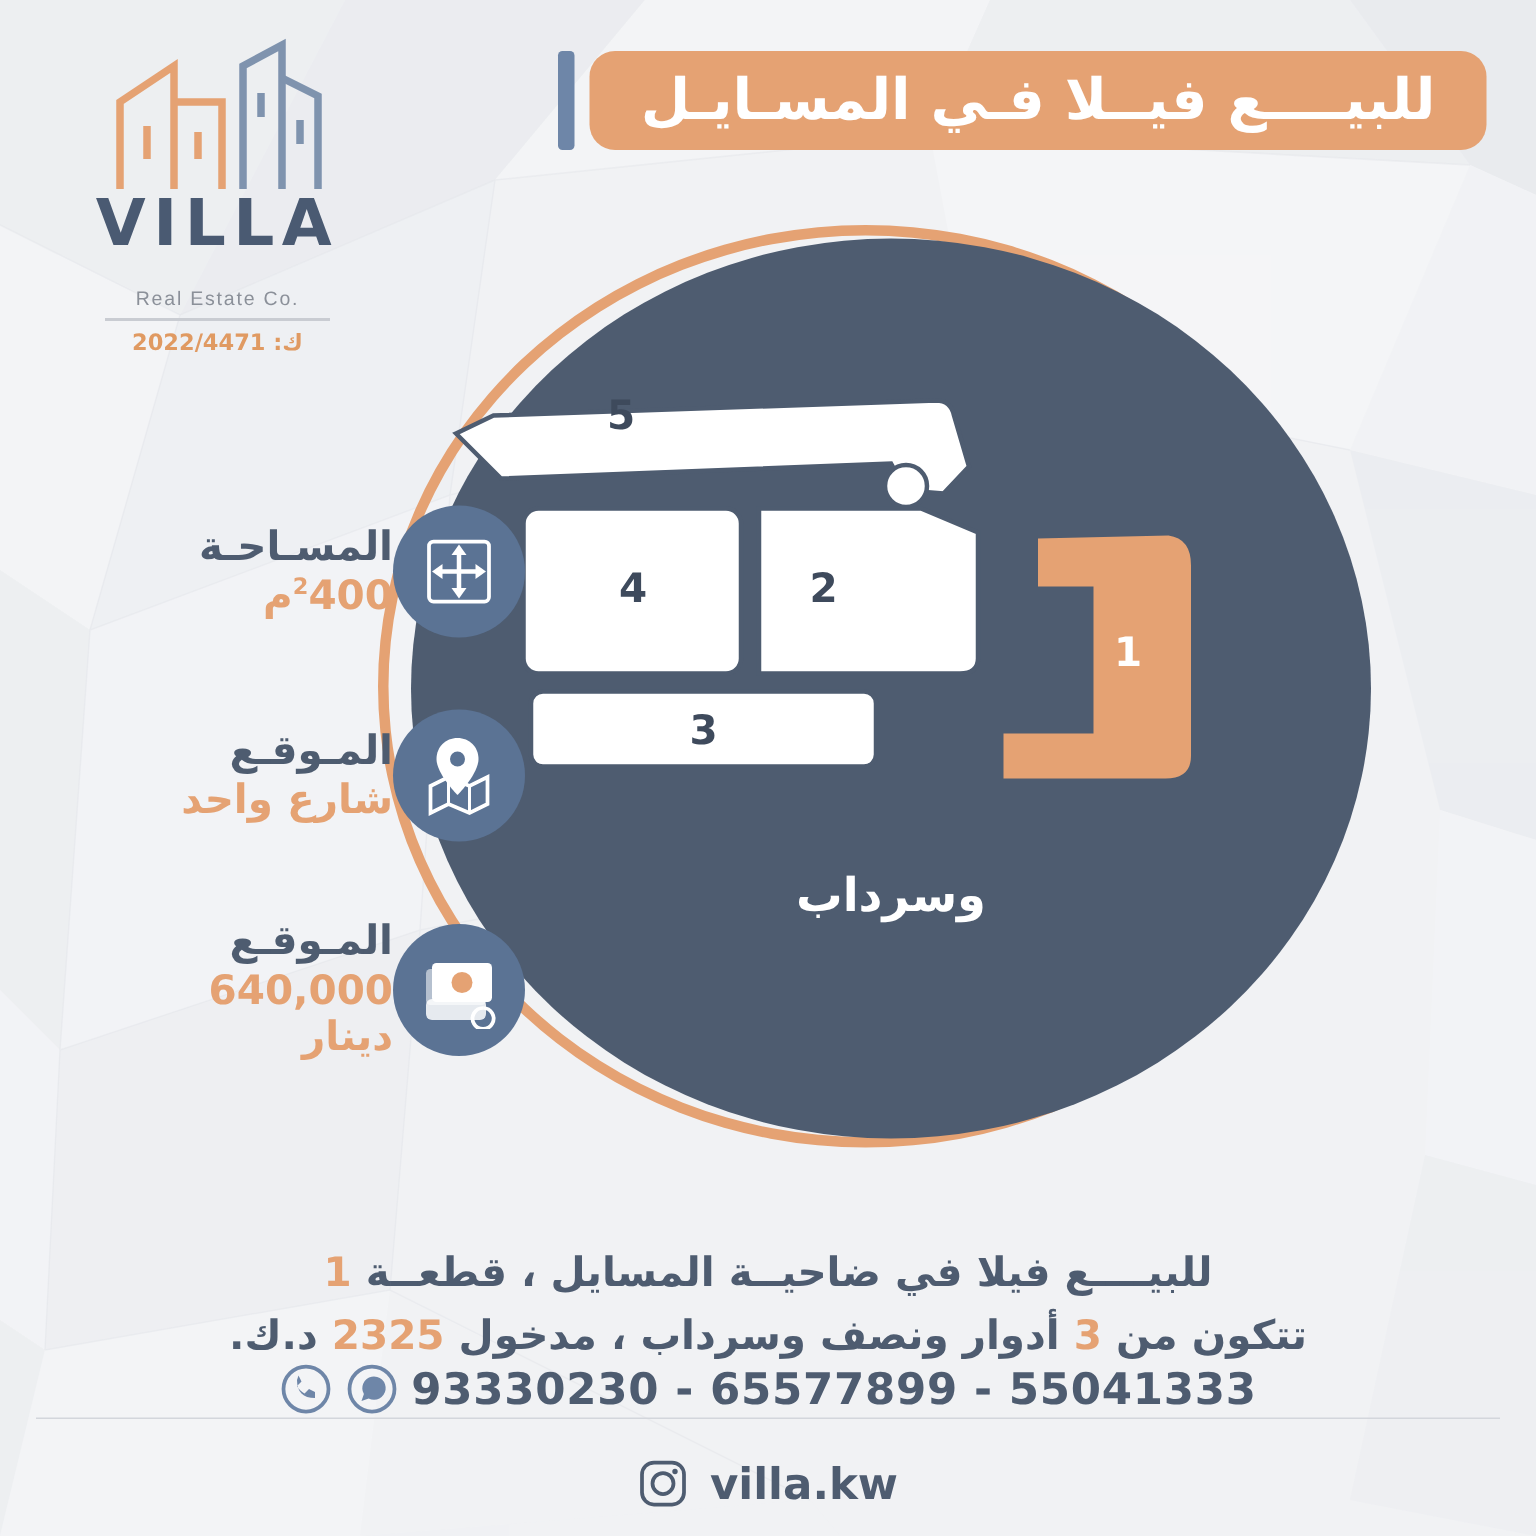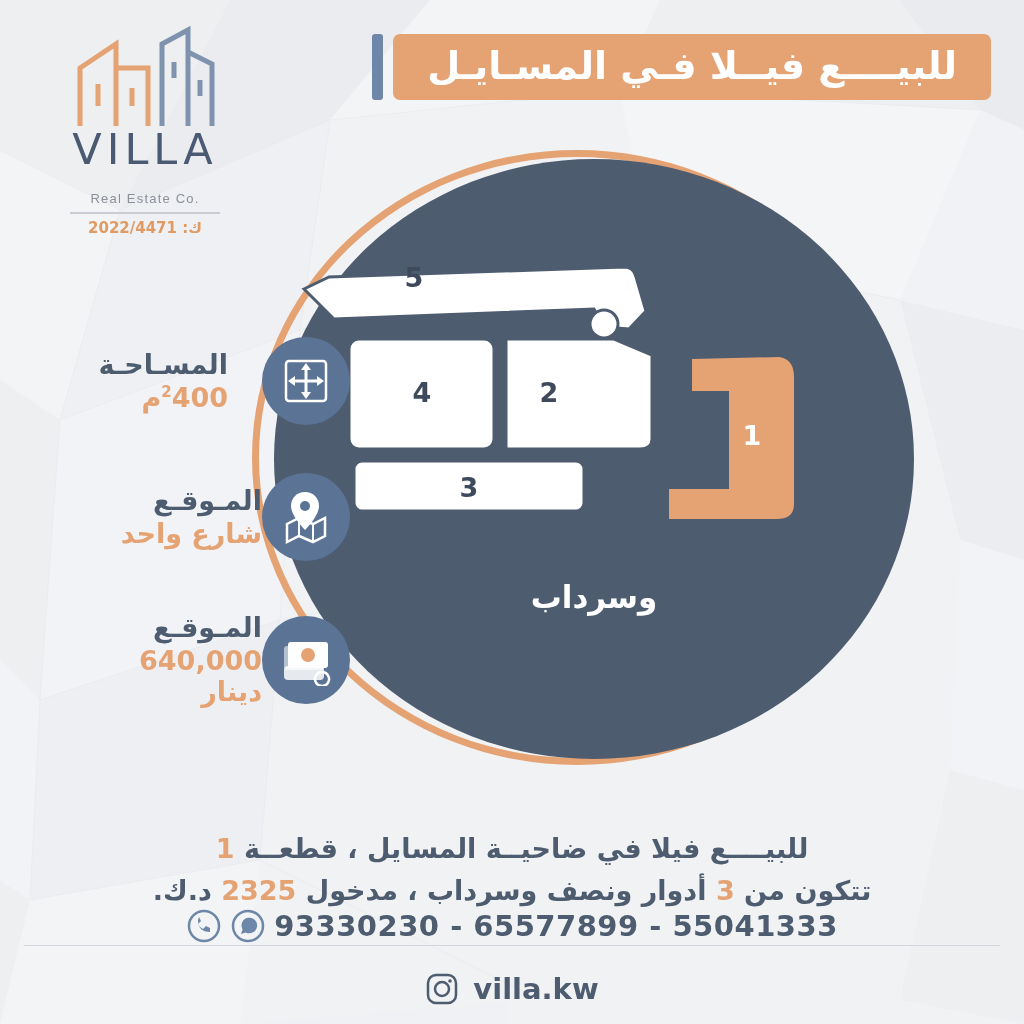--- a/index.html
+++ b/index.html
@@ -11,38 +11,38 @@
     position:relative;
   }
   
   #bg{position:absolute;inset:0;z-index:0;}
   .stage{position:absolute;inset:0;z-index:2;}
 
   
   .logo{position:absolute;left:30px;top:22px;width:230px;text-align:center;direction:ltr;}
   .logo-mark{width:150px;height:110px;margin:0 auto;display:block;}
   .logo-word{
-    font-size:43px;font-weight:normal;letter-spacing:5px;color:#4a5a72;
+    font-size:43px;font-weight:bold;letter-spacing:5px;color:#4a5a72;
     margin-top:-4px;line-height:1;
   }
   .logo-sub{
     font-size:13px;letter-spacing:1.2px;color:#8b9099;margin-top:20px;
     font-family:"Liberation Sans",sans-serif;
   }
   .logo-rule{width:150px;height:2px;background:#c9ccd2;margin:6px auto 5px;}
   .logo-lic{font-size:15px;font-weight:bold;color:#e09a62;direction:rtl;}
 
   
   .banner{
     position:absolute;right:33px;top:34px;
     display:flex;align-items:stretch;
   }
   .banner-bar{width:11px;background:#6e86a8;border-radius:3px;margin-right:10px;}
   .banner-box{
-    background:#e5a273;border-radius:7px;
+    background:#e5a273;border-radius:17px;
     padding:10px 34px 12px 34px;
     display:flex;align-items:center;justify-content:center;
   }
   .banner-text{
     color:#ffffff;font-size:38px;font-weight:bold;letter-spacing:0px;
     white-space:nowrap;
   }
 
   
   .circle-wrap{position:absolute;left:252px;top:150px;width:660px;height:625px;}
@@ -183,21 +183,21 @@
       <div class="plot" style="left:110px;top:100px;width:60px;height:36px;">5</div>
       <div class="plot" style="left:118px;top:215px;width:60px;height:36px;">4</div>
       <div class="plot" style="left:245px;top:215px;width:60px;height:36px;">2</div>
       <div class="plot" style="left:448px;top:258px;width:60px;height:36px;color:#ffffff;">1</div>
       <div class="plot" style="left:165px;top:310px;width:60px;height:36px;">3</div>
 
       <div class="map-caption">وسرداب</div>
     </div>
   </div>
 
-  <div class="feat" style="left:60px;top:337px;width:290px;justify-content:flex-start;gap:34px;">
+  <div class="feat" style="left:60px;top:337px;width:290px;justify-content:flex-start;">
     <div class="feat-icon">
       <svg width="52" height="52" viewBox="0 0 52 52">
         <rect x="6" y="6" width="40" height="40" rx="3" fill="none" stroke="#ffffff" stroke-width="2.5"></rect>
         <line x1="26" y1="12" x2="26" y2="40" stroke="#ffffff" stroke-width="3"></line>
         <line x1="12" y1="26" x2="40" y2="26" stroke="#ffffff" stroke-width="3"></line>
         <polygon points="26,8 21,15 31,15" fill="#ffffff"></polygon>
         <polygon points="26,44 21,37 31,37" fill="#ffffff"></polygon>
         <polygon points="8,26 15,21 15,31" fill="#ffffff"></polygon>
         <polygon points="44,26 37,21 37,31" fill="#ffffff"></polygon>
       </svg>

